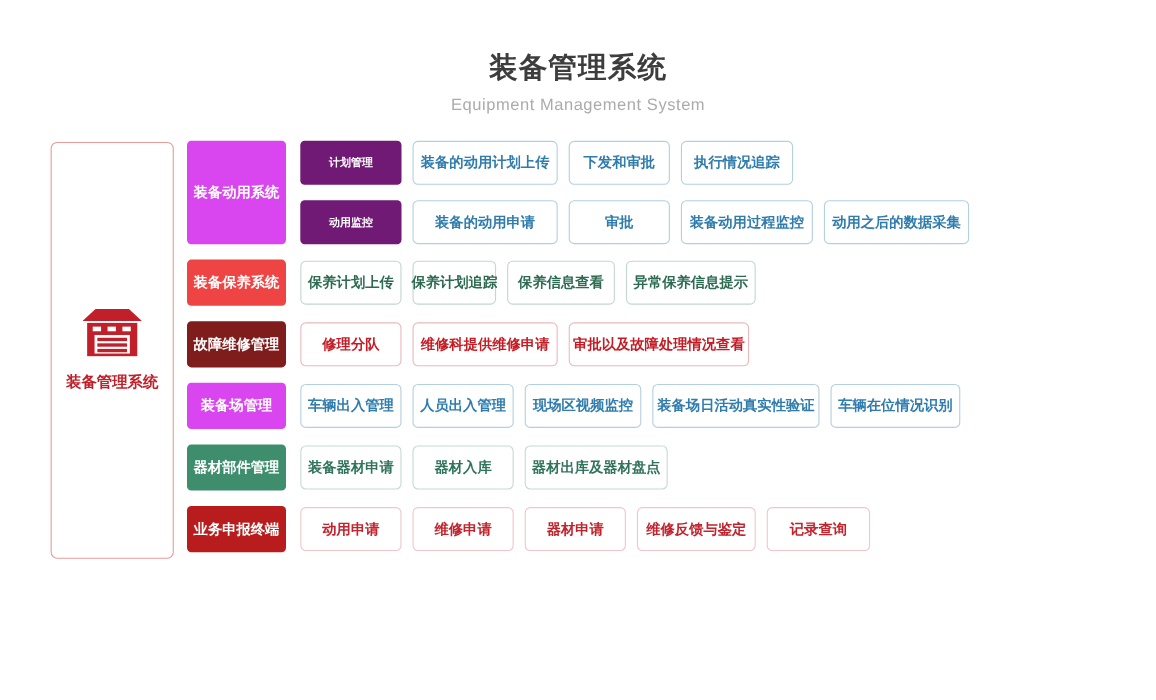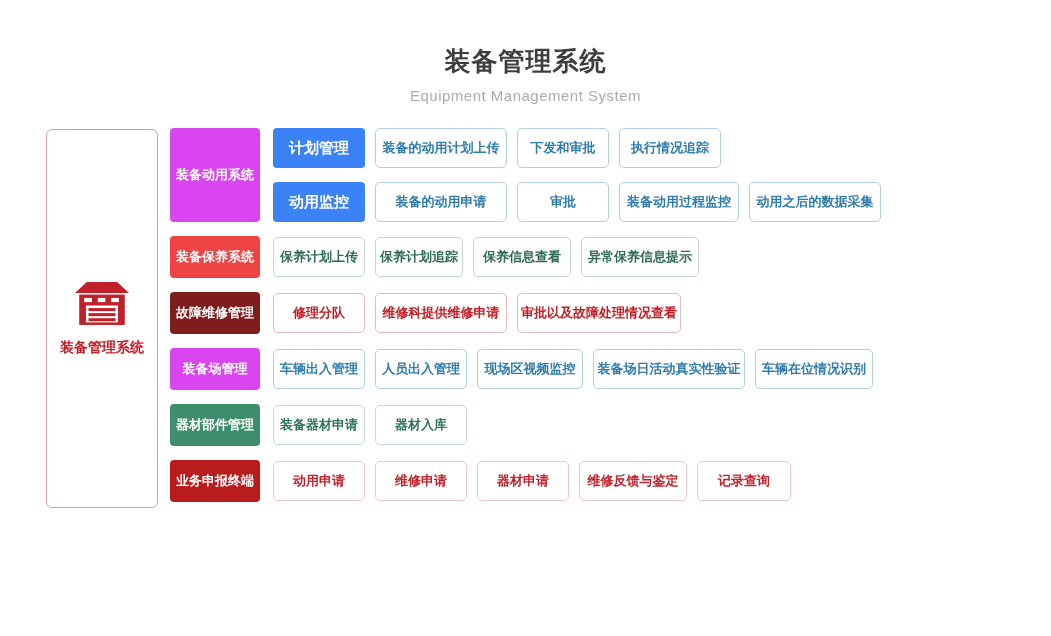--- a/index.html
+++ b/index.html
@@ -30,22 +30,22 @@
   }
   .cat.c-blue{background:#d946ef;}
   .cat.c-dgreen{background:#ef4444;}
   .cat.c-red{background:#7f1d1d;}
   .cat.c-green{background:#3e8e6e;}
   .cat.c-crimson{background:#b91c1c;}
   .groups{display:flex;flex-direction:column;gap:14px;margin-left:13px;justify-content:center;}
   .grow{display:flex;gap:10px;align-items:center;}
   .items{display:flex;gap:10px;margin-left:13px;align-items:center;}
   .solid{
-    width:92px;height:40px;border-radius:4px;background:#3b82f6;color:#fff;
-    font-size:15px;font-weight:bold;display:flex;align-items:center;justify-content:center;
+    width:92px;height:40px;border-radius:4px;background:#701a75;color:#fff;
+    font-size:10px;font-weight:bold;display:flex;align-items:center;justify-content:center;
     white-space:nowrap;box-sizing:border-box;flex:0 0 92px;
   }
   .item{
     height:40px;background:#fff;border:1px solid;border-radius:5px;
     font-size:13px;font-weight:bold;display:flex;align-items:center;justify-content:center;
     white-space:nowrap;box-sizing:border-box;flex:0 0 auto;
   }
   .item.i-blue{color:#2f7cad;border-color:#b3cfe2;}
   .item.i-green{color:#2c6b52;border-color:#c2d8cd;}
   .item.i-red{color:#c41c24;border-color:#eab9bc;}
@@ -97,21 +97,21 @@
           <div class="item i-blue" style="width:120px">装备动用过程监控</div>
           <div class="item i-blue" style="width:132px">动用之后的数据采集</div>
         </div>
       </div>
     </div>
 
     <div class="section">
       <div class="cat c-dgreen">装备保养系统</div>
       <div class="items">
         <div class="item i-green" style="width:92px">保养计划上传</div>
-        <div class="item i-green" style="width:88px">保养计划追踪</div>
+        <div class="item i-green" style="width:76px">保养计划追踪</div>
         <div class="item i-green" style="width:98px">保养信息查看</div>
         <div class="item i-green" style="width:118px">异常保养信息提示</div>
       </div>
     </div>
 
     <div class="section">
       <div class="cat c-red">故障维修管理</div>
       <div class="items">
         <div class="item i-red" style="width:92px">修理分队</div>
         <div class="item i-red" style="width:132px">维修科提供维修申请</div>
@@ -128,20 +128,21 @@
         <div class="item i-blue" style="width:152px">装备场日活动真实性验证</div>
         <div class="item i-blue" style="width:118px">车辆在位情况识别</div>
       </div>
     </div>
 
     <div class="section">
       <div class="cat c-green">器材部件管理</div>
       <div class="items">
         <div class="item i-teal" style="width:92px">装备器材申请</div>
         <div class="item i-teal" style="width:92px">器材入库</div>
+        <div class="item i-teal" style="width:130px">器材出库及器材盘点</div>
       </div>
     </div>
 
     <div class="section">
       <div class="cat c-crimson">业务申报终端</div>
       <div class="items">
         <div class="item i-crimson" style="width:92px">动用申请</div>
         <div class="item i-crimson" style="width:92px">维修申请</div>
         <div class="item i-crimson" style="width:92px">器材申请</div>
         <div class="item i-crimson" style="width:108px">维修反馈与鉴定</div>

